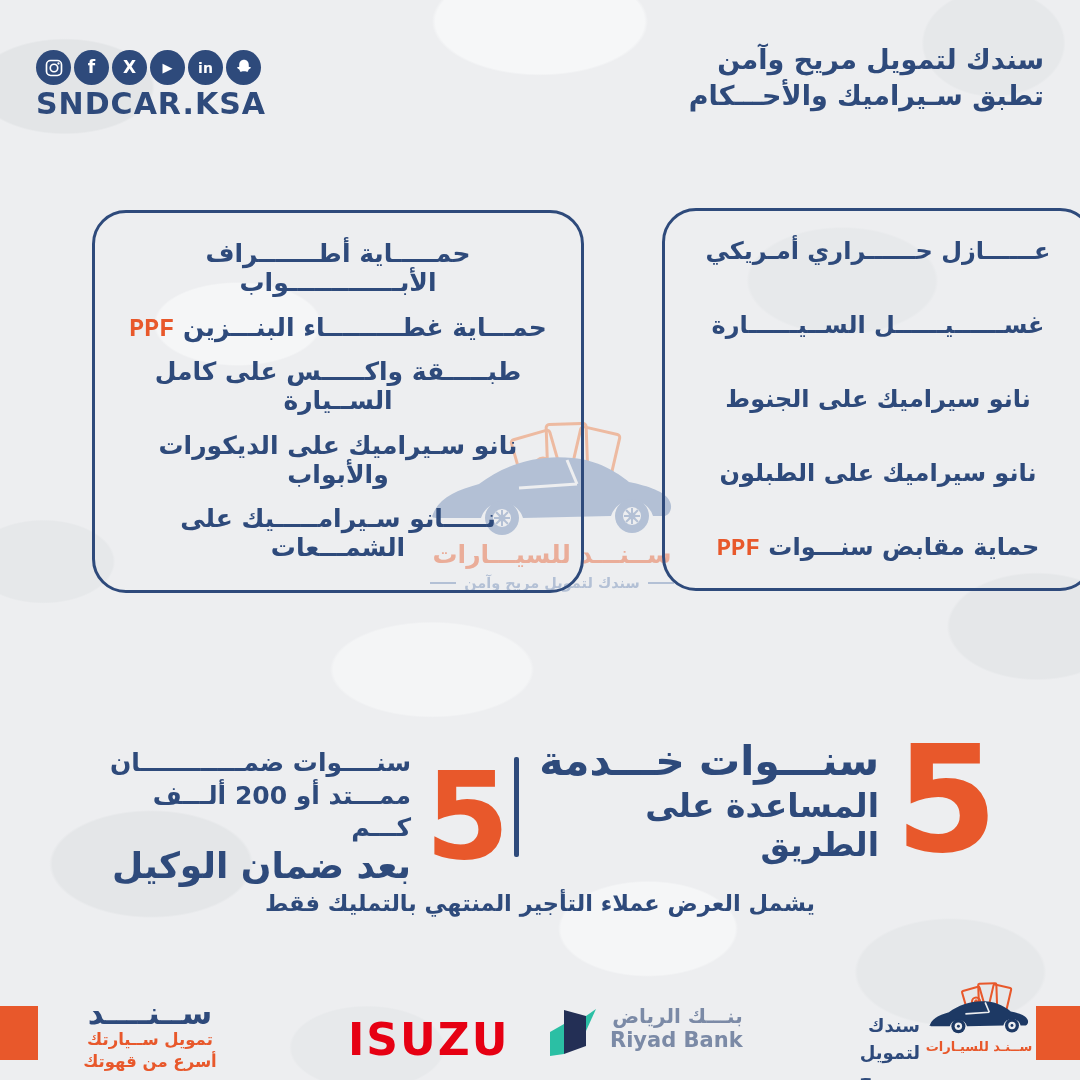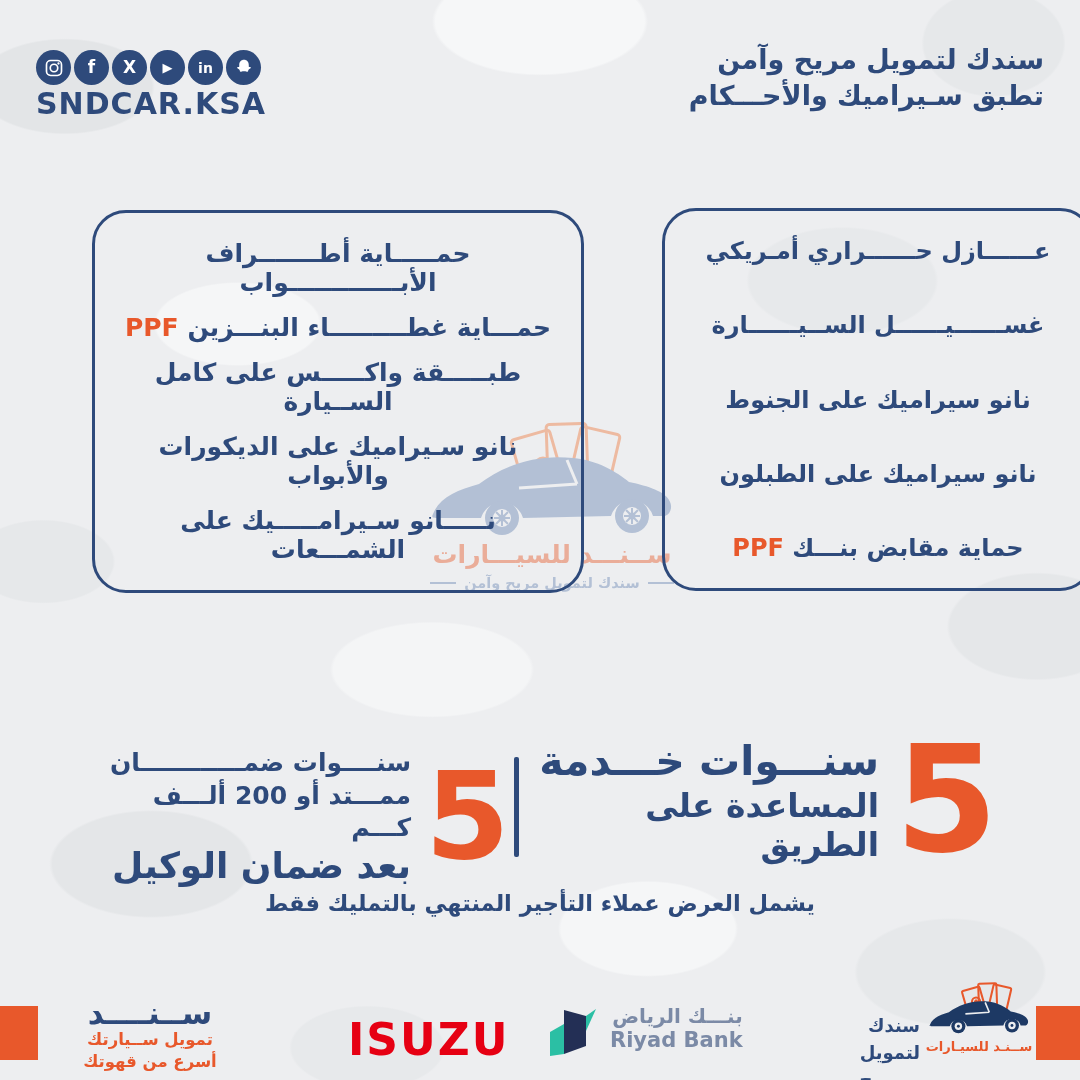--- a/index.html
+++ b/index.html
@@ -30,24 +30,24 @@
   .sicon .t{ font-size:17px; line-height:1; }
   .handle{ position:absolute; left:36px; top:86px; font-size:30px; font-weight:800;
            letter-spacing:1px; color:#2e4a7b; }
   .tagline{ position:absolute; right:36px; top:42px; text-align:right; direction:rtl;
             font-size:27px; font-weight:700; color:#2e4a7b; line-height:1.35; }
 
   
   .fbox{ position:absolute; border:3px solid #2e4a7b; border-radius:34px; z-index:2;
          display:flex; flex-direction:column; justify-content:space-between;
          padding:26px 22px; direction:rtl; text-align:center;
-         color:#2e4a7b; font-weight:700;align-items:center; }
+         color:#2e4a7b; font-weight:700; }
   .fbox-left { left:92px;  top:210px; width:492px; height:383px; font-size:25px; }
   .fbox-right{ left:662px; top:208px; width:432px; height:383px; font-size:24px; }
-  .fitem .ppf{ color:#e8582b; font-weight:800; }
+  .fitem .ppf{ color:#e8582b; font-weight:800;font-family:Liberation Mono, monospace; }
 
   
   .watermark{ position:absolute; left:418px; top:422px; width:268px; opacity:.52;
               text-align:center; z-index:1; }
   .wm-brand{ font-size:25px; font-weight:800; color:#e8724a; letter-spacing:1px;
              direction:rtl; margin-top:-8px; }
   .wm-slogan{ margin-top:6px; display:flex; align-items:center; justify-content:center;
               gap:8px; font-size:14.5px; font-weight:700; color:#7f97bd; direction:rtl; }
   .wm-slogan .dash{ width:26px; height:2px; background:#7f97bd; }
 
@@ -169,21 +169,21 @@
     <div class="fitem"><span>طبـــــقة واكـــــس على كامل الســيارة</span> <span class="ppf"></span></div>
     <div class="fitem"><span>نانو سـيراميك على الديكورات والأبواب</span> <span class="ppf"></span></div>
     <div class="fitem"><span>نـــــانو سـيرامـــــيك على الشمـــعات</span> <span class="ppf"></span></div>
   </div>
 
   <div class="fbox fbox-right">
     <div class="fitem"><span>عــــــازل حــــــراري أمـريكي</span> <span class="ppf"></span></div>
     <div class="fitem"><span>غســــــيــــــل الســيــــــارة</span> <span class="ppf"></span></div>
     <div class="fitem"><span>نانو سيراميك على الجنوط</span> <span class="ppf"></span></div>
     <div class="fitem"><span>نانو سيراميك على الطبلون</span> <span class="ppf"></span></div>
-    <div class="fitem"><span>حماية مقابض بنـــك</span> <span class="ppf">PPF</span></div>
+    <div class="fitem"><span>حماية مقابض سنـــوات</span> <span class="ppf">PPF</span></div>
   </div>
 
   <div class="offer-right">
     <div class="offer-text">
       <div class="l1">سنـــوات خـــدمة</div>
       <div class="l2">المساعدة على الطريق</div>
     </div>
     <div class="big5">5</div>
   </div>
 

